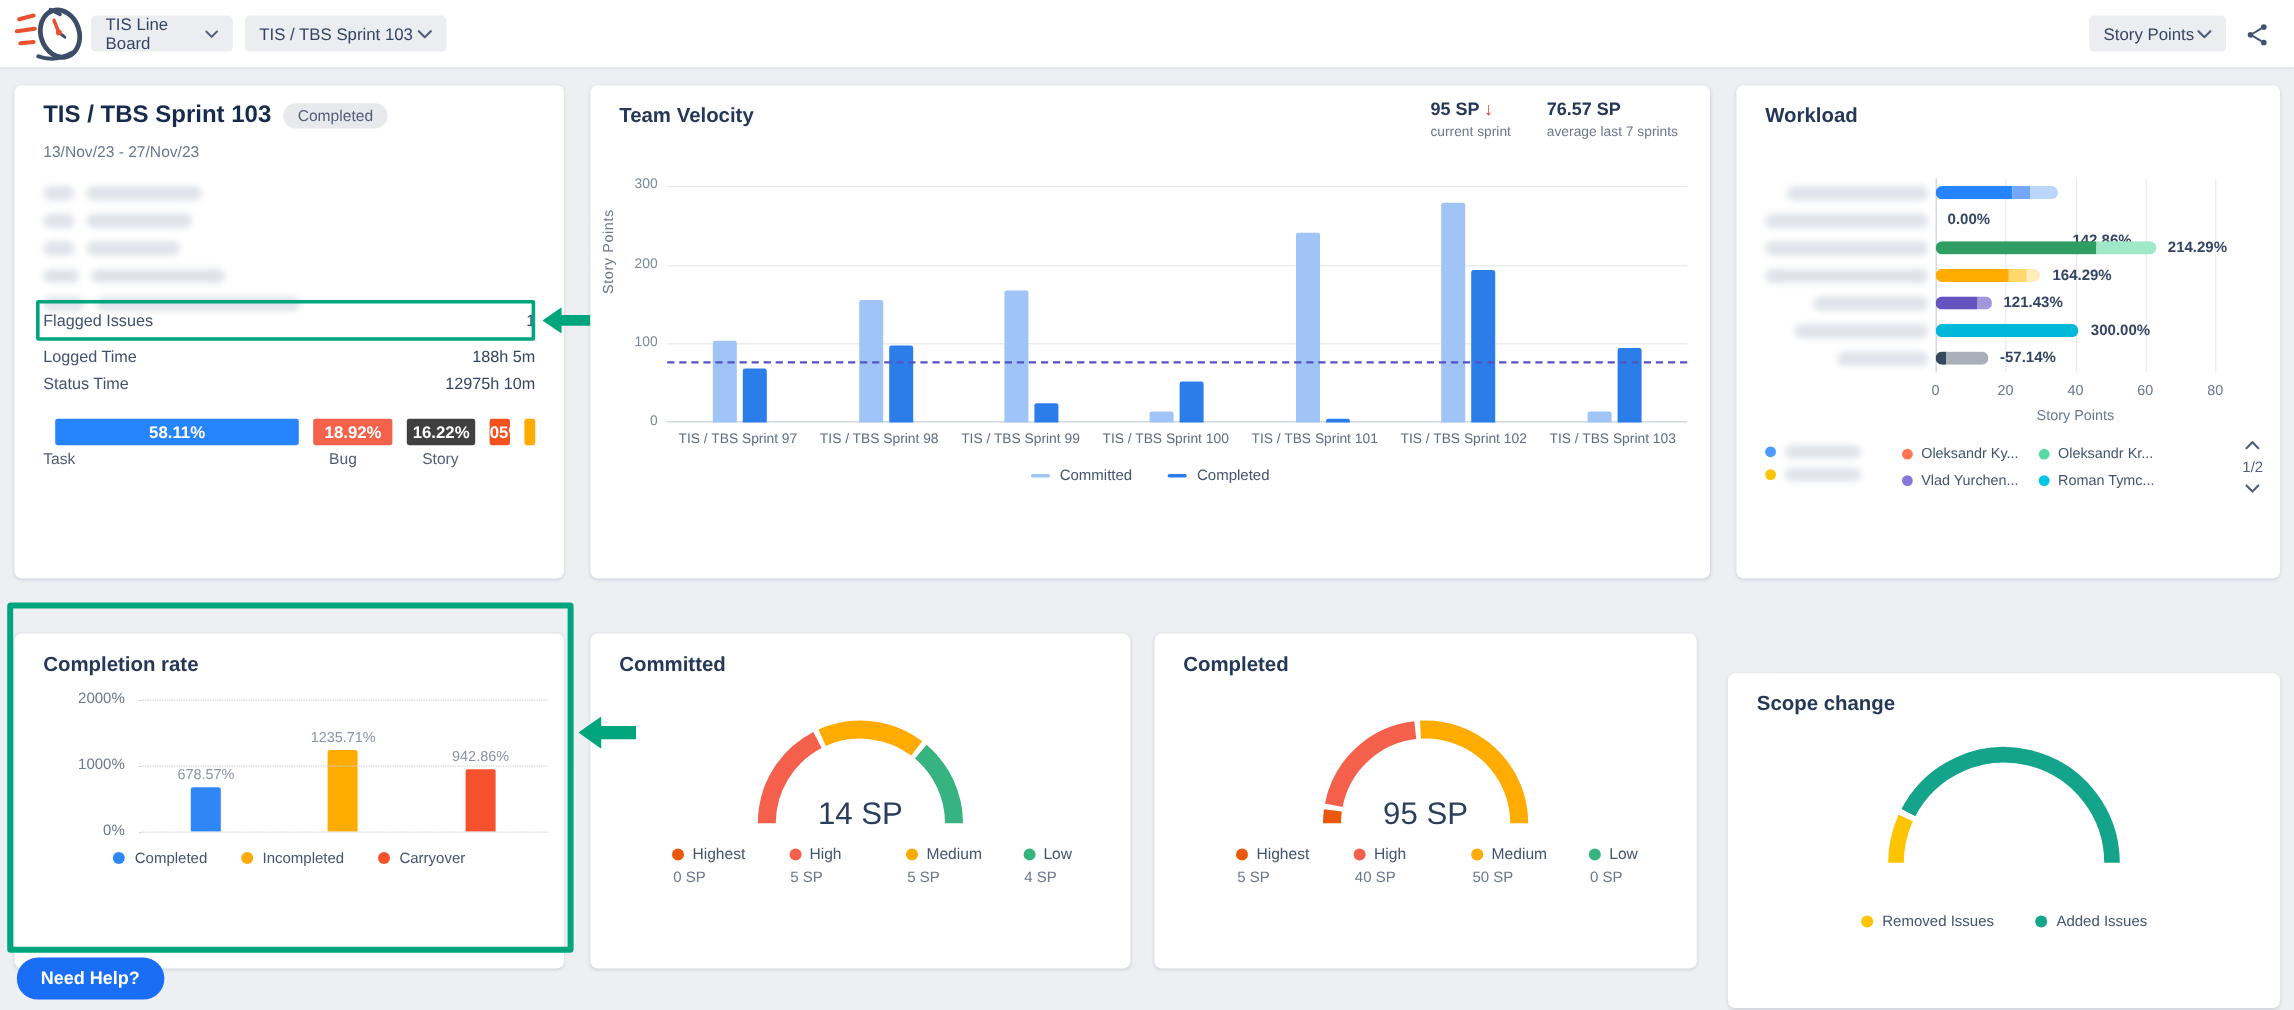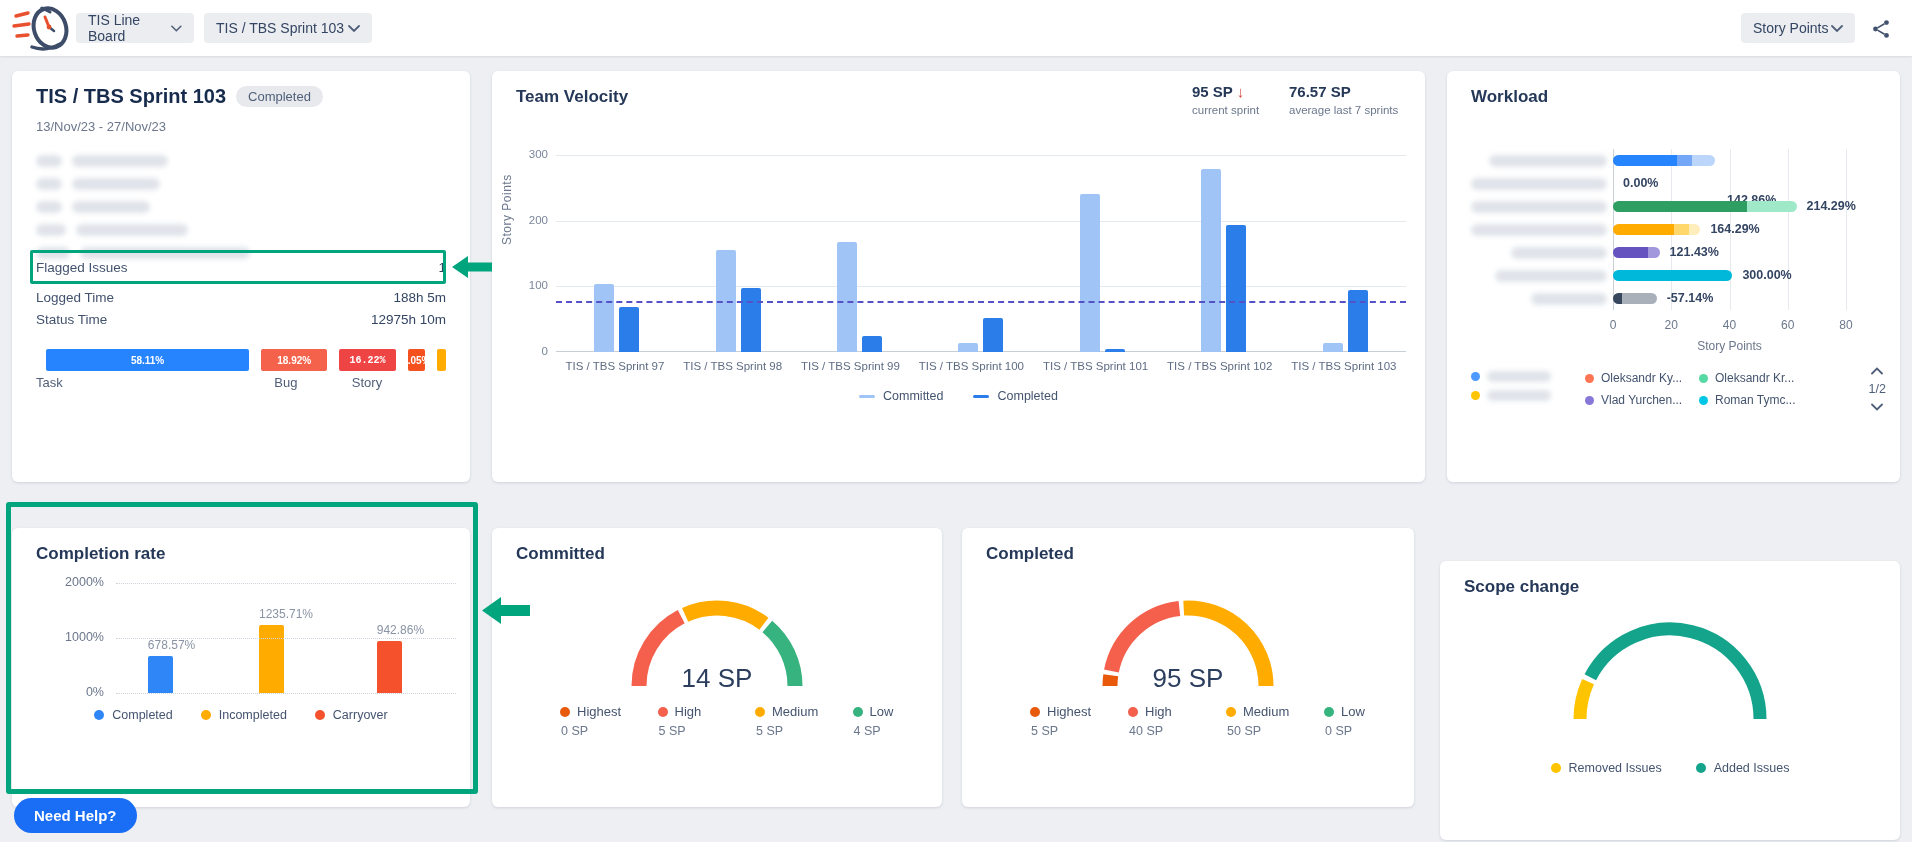--- a/index.html
+++ b/index.html
@@ -28,21 +28,21 @@
   
   .sp-title-row{position:absolute;left:24px;top:14px;display:flex;align-items:center;gap:10px;}
   .sp-title{font-size:20px;font-weight:700;color:#172b4d;}
   .sp-badge{background:#e7e9ed;color:#505f79;font-size:13px;padding:3px 12px;border-radius:12px;}
   .sp-date{position:absolute;left:24px;top:48px;font-size:13px;color:#6b778c;}
   .blob{background:#c6cdd8;opacity:.55;border-radius:7px;filter:blur(2.5px);height:12px;}
   .sp-blur-row{position:absolute;left:24px;display:flex;gap:10px;align-items:center;}
   .sp-row{position:absolute;left:24px;right:24px;display:flex;justify-content:space-between;font-size:13.5px;color:#42526e;}
   .sp-row .val{color:#344563;}
   #issue-bar{position:absolute;left:24px;right:24px;top:278px;height:22px;display:flex;}
-  .iseg{height:22px;display:flex;align-items:center;justify-content:center;color:#fff;font-size:10px;font-weight:700;white-space:nowrap;margin-right:2px;border-radius:2px;overflow:visible;margin-left:10px;}
+  .iseg{height:22px;display:flex;align-items:center;justify-content:center;color:#fff;font-size:14px;font-weight:700;white-space:nowrap;margin-right:2px;border-radius:2px;overflow:visible;margin-left:10px;}
   .iseg:last-child{margin-right:0;}
   #issue-labels{position:absolute;left:24px;right:24px;top:304px;height:16px;font-size:13px;color:#505f79;}
   #issue-labels span{position:absolute;top:0;}
 
   
   .vel-stat{position:absolute;top:12px;}
   .vel-stat .v{font-size:15px;font-weight:700;color:#253858;}
   .vel-stat .c{font-size:11.5px;color:#6b778c;margin-top:4px;}
   .trend-down{color:#d8453c;font-weight:700;}
   #vel-ylabel{position:absolute;left:-2px;top:150px;width:34px;font-size:12px;color:#6b778c;transform:rotate(-90deg);transform-origin:center;letter-spacing:.5px;white-space:nowrap;text-align:center;}
@@ -77,21 +77,21 @@
   .wl-litem{display:flex;align-items:center;gap:7px;font-size:12px;color:#44546f;cursor:pointer;white-space:nowrap;}
   .dot{border-radius:50%;flex:none;}
   .wl-pag{margin-left:auto;display:flex;align-items:center;gap:7px;font-size:12.5px;color:#505f79;flex-direction:column;}
   .pag-btn{cursor:pointer;display:flex;align-items:center;}
 
   
   #cr-plot{position:absolute;left:104px;top:55px;width:340px;height:110px;}
   .cr-grid{position:absolute;left:0;width:100%;border-top:1px dotted #ccd3da;}
   .cr-tick{position:absolute;right:calc(100% + 12px);width:60px;text-align:right;font-size:12.5px;color:#6b778c;}
   .cr-cols{display:flex;height:100%;align-items:flex-end;justify-content:space-around;}
-  .cr-col{display:flex;flex-direction:column;}
+  .cr-col{display:flex;flex-direction:column;align-items:center;}
   .cr-label{font-size:12px;color:#8993a4;margin-bottom:4px;white-space:nowrap;}
   .cr-bar{width:25px;border-radius:2px 2px 0 0;}
   #cr-legend{position:absolute;left:0;right:0;top:180px;display:flex;justify-content:center;gap:28px;}
   .cr-litem{display:flex;align-items:center;gap:8px;font-size:12.5px;color:#44546f;cursor:pointer;}
 
   
   .gauge-wrap{position:absolute;left:0;right:0;top:56px;height:112px;display:flex;justify-content:center;}
   .gauge-wrap.big{top:46px;height:122px;}
   .gauge-value{position:absolute;bottom:2px;left:0;right:0;text-align:center;font-size:26px;color:#2c3e5d;}
   .gauge-value.big{font-size:29px;}
@@ -197,21 +197,21 @@
       <span>Logged Time</span>
       <span class="val">188h 5m</span>
     </div>
     <div class="sp-row" style="top:241px">
       <span>Status Time</span>
       <span class="val">12975h 10m</span>
     </div>
     <div id="issue-bar">
         <div class="iseg" style="width: 58.11%; background: rgb(38, 132, 255);">58.11%</div>
         <div class="iseg" style="width: 18.92%; background: rgb(244, 98, 75);">18.92%</div>
-        <div class="iseg" style="width: 16.22%; background: #ef4444; font-family: Liberation Mono, monospace;">16.22%</div>
+        <div class="iseg" style="width: 16.22%; background: #404040;">16.22%</div>
         <div class="iseg" style="width: 4.05%; background: rgb(244, 81, 30);">4.05%</div>
         <div class="iseg" style="width: 2.7%; background: rgb(255, 171, 0);"></div>
       </div>
     <div id="issue-labels">
         <span style="left: 0%;">Task</span>
         <span style="left: 58.11%;">Bug</span>
         <span style="left: 77.03%;">Story</span>
       </div>
   </div>
 

